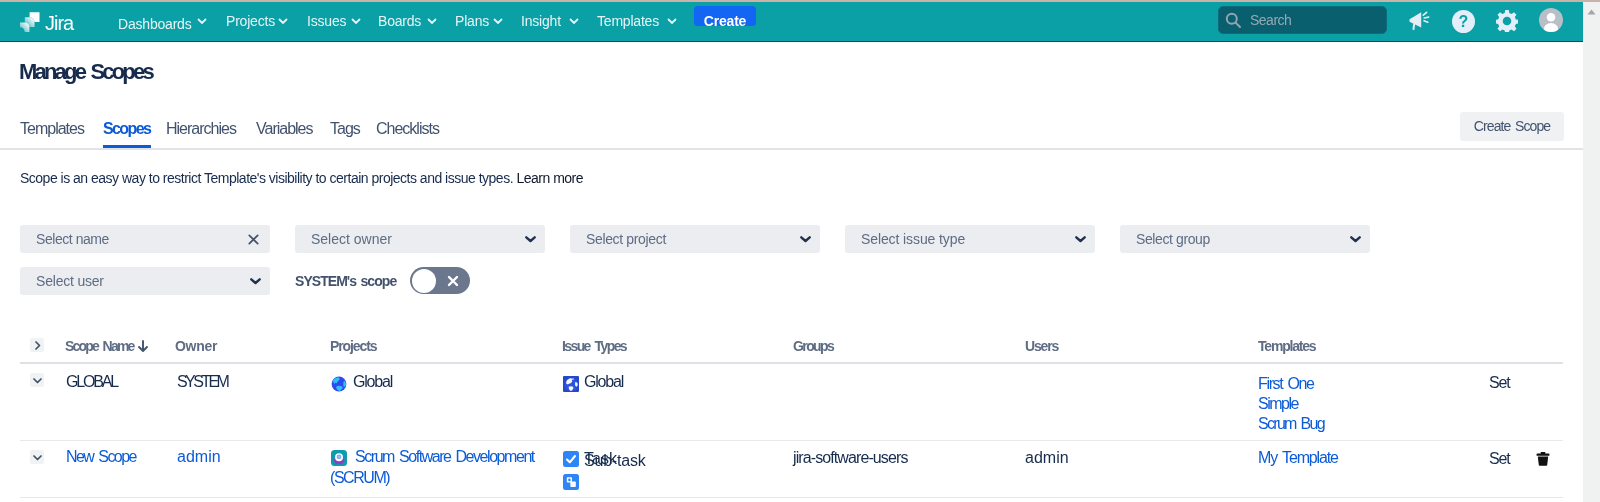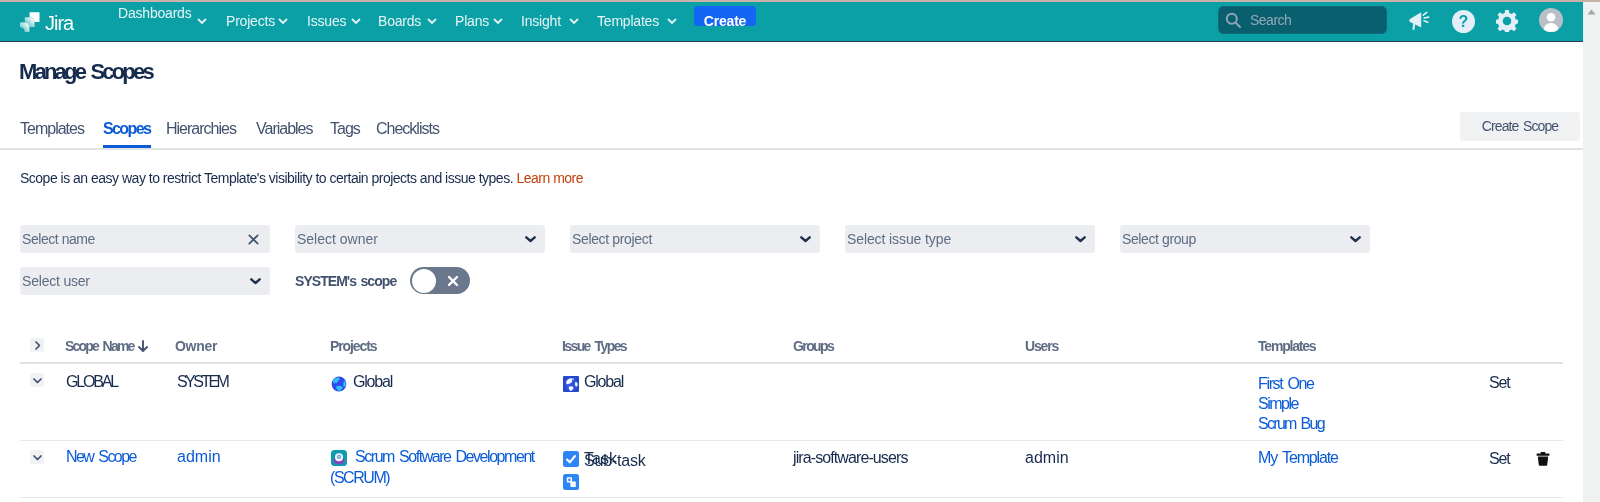--- a/index.html
+++ b/index.html
@@ -5,21 +5,21 @@
   * { margin:0; padding:0; box-sizing:border-box; }
   html,body { width:1600px; height:502px; overflow:hidden; background:#fff;
     font-family:"Liberation Sans", sans-serif; }
   .abs { position:absolute; }
   #page { position:relative; width:1600px; height:502px; }
   .navtxt { color:#E7F4F5; font-size:14px; letter-spacing:-0.2px; }
   .hdrtxt { color:#5E6C84; font-size:14px; font-weight:bold; }
   .body14 { color:#172B4D; font-size:16px; letter-spacing:-1.2px; }
   .link { color:#0B5BD7; font-size:16px; letter-spacing:-1.2px; }
   .selbox { position:absolute; width:250px; height:28px; background:#EBEDF0; border-radius:3px; }
-  .seltxt { position:absolute; left:2px; top:6px; font-size:14px; color:#5E6C84; }
+  .seltxt { position:absolute; left:16px; top:6px; font-size:14px; color:#5E6C84; }
   .expbtn { position:absolute; width:14px; height:14px; background:#F1F2F4; border-radius:2px; }
 </style>
 </head>
 <body>
 <div id="page">
 
   <div class="abs" style="left:0;top:0;width:1600px;height:2.5px;background:#C9B3A9;"></div>
 
   <div class="abs" style="left:0;top:2px;width:1583px;height:38.5px;background:#0AA0A6;"></div>
   <div class="abs" style="left:0;top:40.5px;width:1583px;height:1.7px;background:#2B3A55;"></div>
@@ -30,21 +30,21 @@
         <stop offset="0" stop-color="#fff"></stop>
         <stop offset="1" stop-color="#fff" stop-opacity="0.3"></stop>
       </linearGradient>
     </defs>
     <path d="M9.6,1.2 H19.5 V11.1 H14.5 A4.9,4.9 0 0 0 9.6,6.2 Z" fill="#fff"></path>
     <path d="M4.8,6.3 H9.6 A4.9,4.9 0 0 1 14.5,11.2 V16 H9.4 A4.6,4.6 0 0 0 4.8,11.4 Z" fill="url(#jg)"></path>
     <path d="M0,11.4 H4.8 A4.6,4.6 0 0 1 9.4,16 V20.9 H4.7 A4.7,4.7 0 0 0 0,16.2 Z" fill="url(#jg)"></path>
   </svg>
   <div class="abs" style="left:45px;top:12px;color:#fff;font-size:20px;letter-spacing:-1px;">Jira</div>
 
-  <div class="abs navtxt" style="left:118px;top:5px;text-align:right;">Dashboards</div>
+  <div class="abs navtxt" style="left:118px;top:16px;text-align:right;">Dashboards</div>
   <svg class="abs" style="left:197px;top:18px;" width="10" height="7" viewBox="0 0 10 7">
       <path d="M1.5,1.5 L5,5 L8.5,1.5" fill="none" stroke="#E7F4F5" stroke-width="1.8" stroke-linecap="round"></path>
     </svg>
   <div class="abs navtxt" style="left:226px;top:13px;">Projects</div>
   <svg class="abs" style="left:278px;top:18px;" width="10" height="7" viewBox="0 0 10 7">
       <path d="M1.5,1.5 L5,5 L8.5,1.5" fill="none" stroke="#E7F4F5" stroke-width="1.8" stroke-linecap="round"></path>
     </svg>
   <div class="abs navtxt" style="left:307px;top:13px;">Issues</div>
   <svg class="abs" style="left:351px;top:18px;" width="10" height="7" viewBox="0 0 10 7">
       <path d="M1.5,1.5 L5,5 L8.5,1.5" fill="none" stroke="#E7F4F5" stroke-width="1.8" stroke-linecap="round"></path>
@@ -109,23 +109,23 @@
 
   <div class="abs" style="left:20px;top:120px;color:#42526E;font-size:16px;letter-spacing:-1px;">Templates</div>
   <div class="abs" style="left:103px;top:120px;color:#0B5BD7;font-size:16px;font-weight:bold;letter-spacing:-1.6px;">Scopes</div>
   <div class="abs" style="left:166px;top:120px;color:#42526E;font-size:16px;letter-spacing:-1px;">Hierarchies</div>
   <div class="abs" style="left:256px;top:120px;color:#42526E;font-size:16px;letter-spacing:-1px;">Variables</div>
   <div class="abs" style="left:330px;top:120px;color:#42526E;font-size:16px;letter-spacing:-1px;">Tags</div>
   <div class="abs" style="left:376px;top:120px;color:#42526E;font-size:16px;letter-spacing:-1px;">Checklists</div>
   <div class="abs" style="left:0;top:148px;width:1583px;height:2px;background:#E2E3E6;"></div>
   <div class="abs" style="left:103px;top:145px;width:48px;height:3px;background:#0B5BD7;"></div>
 
-  <div class="abs" style="left:1460px;top:112px;width:120px;height:29px;background:#F0F1F3;border-radius:3px;color:#42526E;font-size:14px;text-align:center;line-height:29px;letter-spacing:-0.9px;word-spacing:1.5px;">Create Scope</div>
-
-  <div class="abs" style="left:20px;top:170px;font-size:14px;letter-spacing:-0.5px;color:#172B4D;">Scope is an easy way to restrict Template's visibility to certain projects and issue types. <span style="color:#c2410c;">Learn more</span></div>
+  <div class="abs" style="left:1460px;top:112px;width:104px;height:29px;background:#F0F1F3;border-radius:3px;color:#42526E;font-size:14px;text-align:center;line-height:29px;letter-spacing:-0.9px;word-spacing:1.5px;">Create Scope</div>
+
+  <div class="abs" style="left:20px;top:170px;font-size:14px;letter-spacing:-0.5px;color:#172B4D;">Scope is an easy way to restrict Template's visibility to certain projects and issue types. <span style="color:#0f172a;">Learn more</span></div>
 
   <div class="selbox" style="left:20px;top:225px;">
       <span class="seltxt" style="letter-spacing:-0.45px;">Select name</span>
     <svg class="abs" style="left:228px;top:8.5px;" width="11" height="11" viewBox="0 0 11 11">
         <path d="M1.3,1.3 L9.7,9.7 M9.7,1.3 L1.3,9.7" stroke="#42526E" stroke-width="1.7" stroke-linecap="round"></path>
       </svg>
   </div>
   <div class="selbox" style="left:295px;top:225px;">
       <span class="seltxt" style="letter-spacing:0;">Select owner</span>
     <svg class="abs" style="left:230px;top:11px;" width="11" height="7" viewBox="0 0 11 7">

